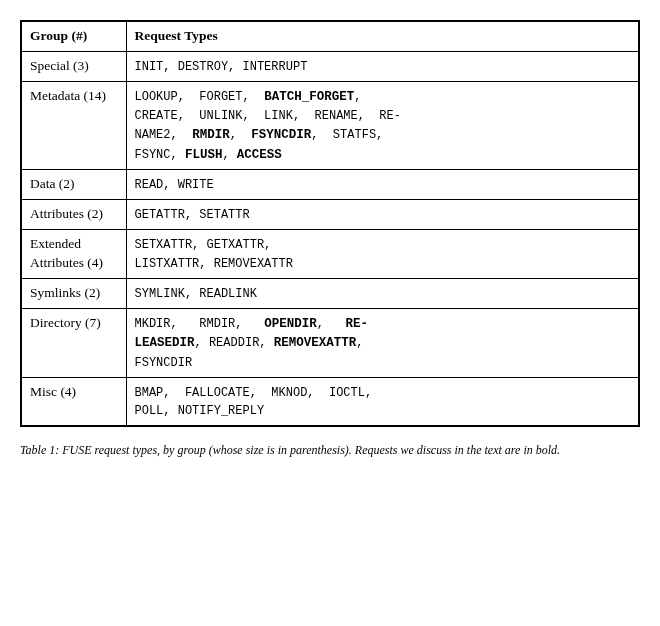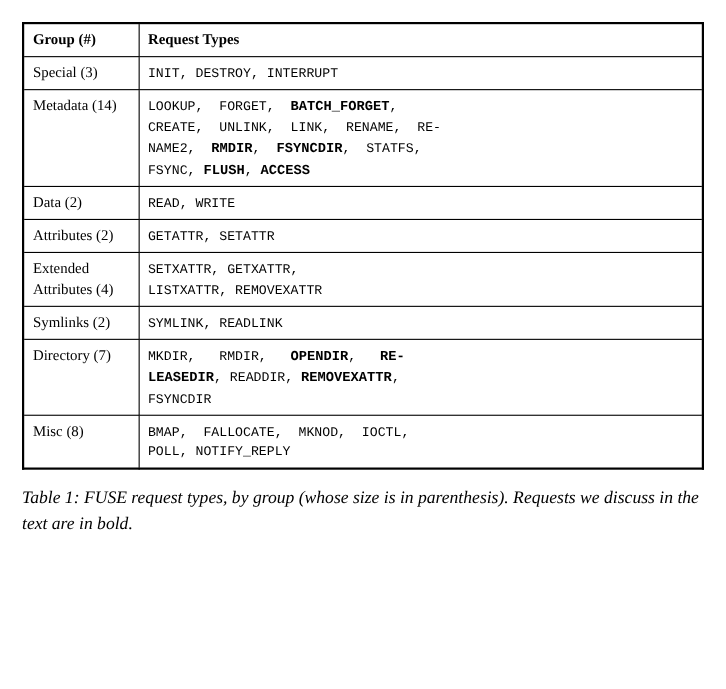--- a/index.html
+++ b/index.html
@@ -59,21 +59,21 @@
     }
 
     .bold-mono {
       font-family: "Courier New", Courier, monospace;
       font-size: 12.5px;
       font-weight: bold;
     }
 
     .caption {
       font-style: italic;
-      font-size: 16px;
+      font-size: 12px;
       line-height: 1.5;
       margin-top: 4px;
     }
   </style>
 </head>
 <body>
 
 <div class="container">
   <table>
     <thead>
@@ -131,21 +131,21 @@
 
       <tr>
         <td>Directory (7)</td>
         <td>
           <span class="mono">MKDIR,&nbsp;&nbsp; RMDIR,&nbsp;&nbsp; </span><span class="bold-mono">OPENDIR</span><span class="mono">,&nbsp;&nbsp; </span><span class="bold-mono">RE-<br>LEASEDIR</span><span class="mono">, READDIR, </span><span class="bold-mono">REMOVEXATTR</span><span class="mono">,<br>FSYNCDIR</span>
         </td>
       </tr>
 
 
       <tr>
-        <td>Misc (8)</td>
+        <td>Misc (4)</td>
         <td>
           <span class="mono">BMAP,&nbsp; FALLOCATE,&nbsp; MKNOD,&nbsp; IOCTL,<br>POLL, NOTIFY_REPLY</span>
         </td>
       </tr>
     </tbody>
   </table>
 
   <p class="caption">Table 1: FUSE request types, by group (whose size is in parenthesis). Requests we discuss in the text are in bold.</p>
 </div>
 

